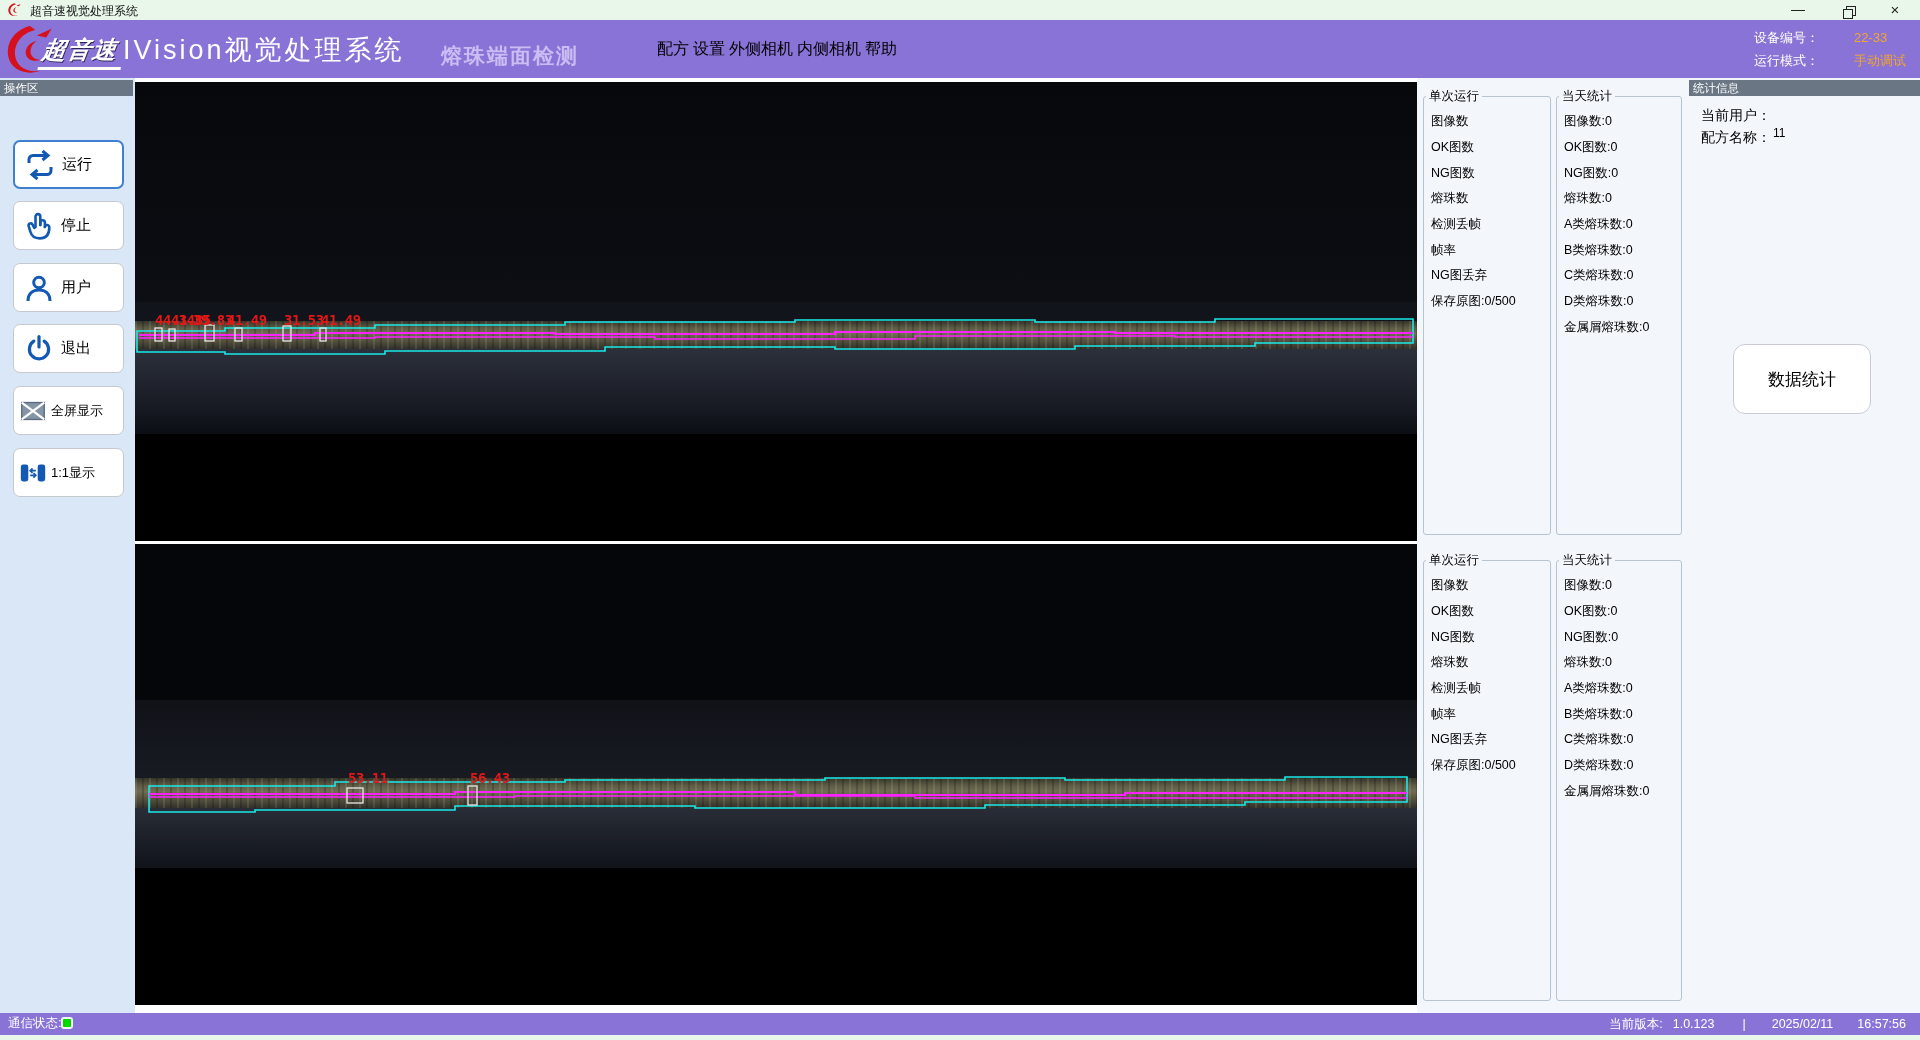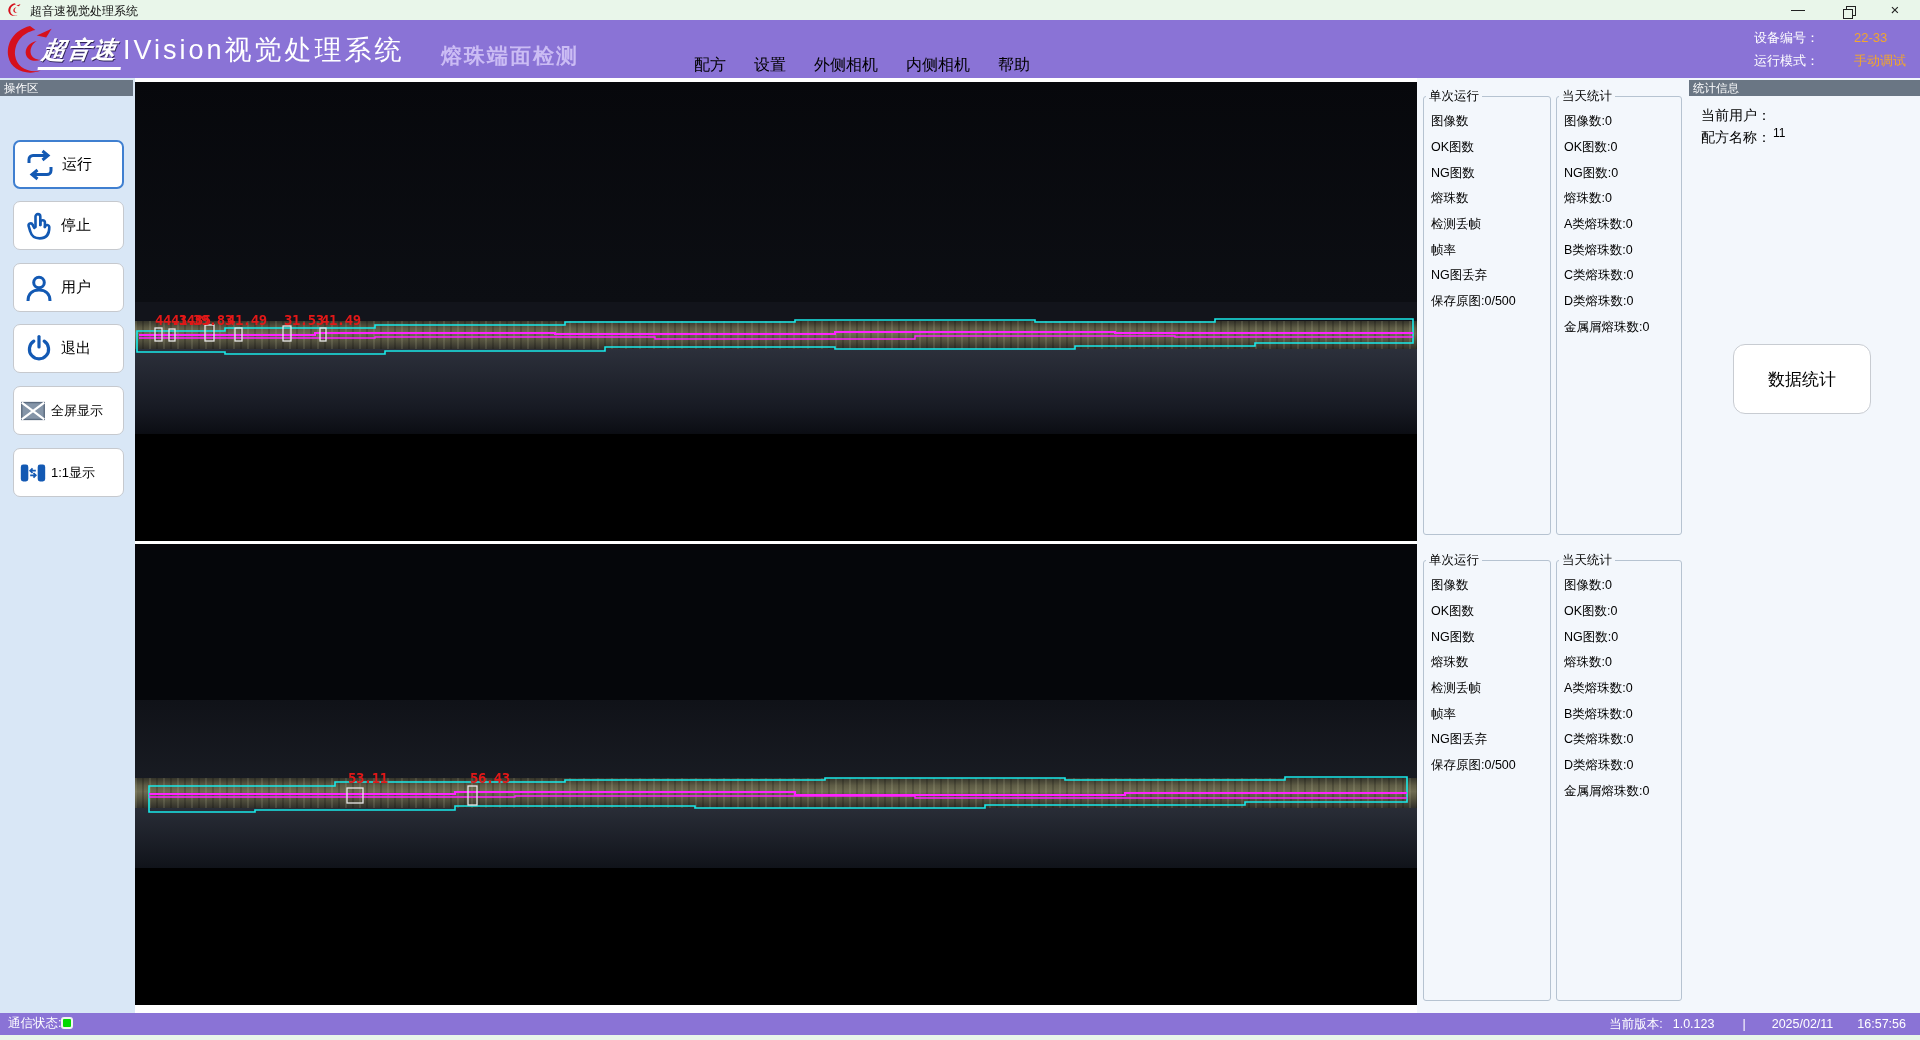--- a/index.html
+++ b/index.html
@@ -20,21 +20,21 @@
   .res-glyph:after { content:""; position:absolute; left:0; top:3px; width:8px; height:8px; border:1px solid #222; background:#e9f6ea; }
 
   
   .header { position:absolute; left:0; top:20px; width:1920px; height:58px; background:#8a73d6; }
   .logo-comet { position:absolute; left:3px; top:1px; }
   .logo-badge { position:absolute; left:40px; top:14px; transform:skewX(-8deg);
     font-size:24px; font-weight:bold; font-style:italic; color:#fff;
     text-shadow:1px 1px 0 #2d2255; border-bottom:3px solid #fff; padding:0 6px 1px 2px; letter-spacing:1px; }
   .app-title { position:absolute; left:123px; top:12px; font-size:27px; color:#fff; letter-spacing:3px; }
   .app-subtitle { position:absolute; left:441px; top:22px; font-size:21px; font-weight:bold; color:#cbbcf4; letter-spacing:2px; }
-  .menu { position:absolute; left:692px; top:0; height:58px; display:flex; align-items:flex-end; gap:24px; }
+  .menu { position:absolute; left:655px; top:0; height:58px; display:flex; align-items:center; }
   .menu-item { font-size:16px; color:#000; cursor:default; padding:2px 2px; }
   .dev-info { position:absolute; right:14px; top:6px; font-size:13px; }
   .dev-row { display:flex; height:23px; align-items:center; }
   .dev-row .lbl { color:#fff; width:88px; }
   .dev-row .val { color:#f2a62c; margin-left:12px; }
 
   
   .main { position:absolute; left:0; top:78px; width:1920px; height:935px; background:#ffffff; }
   .right-bg { position:absolute; left:1417px; top:0; width:503px; height:935px; background:#f3f7fc; }
 

